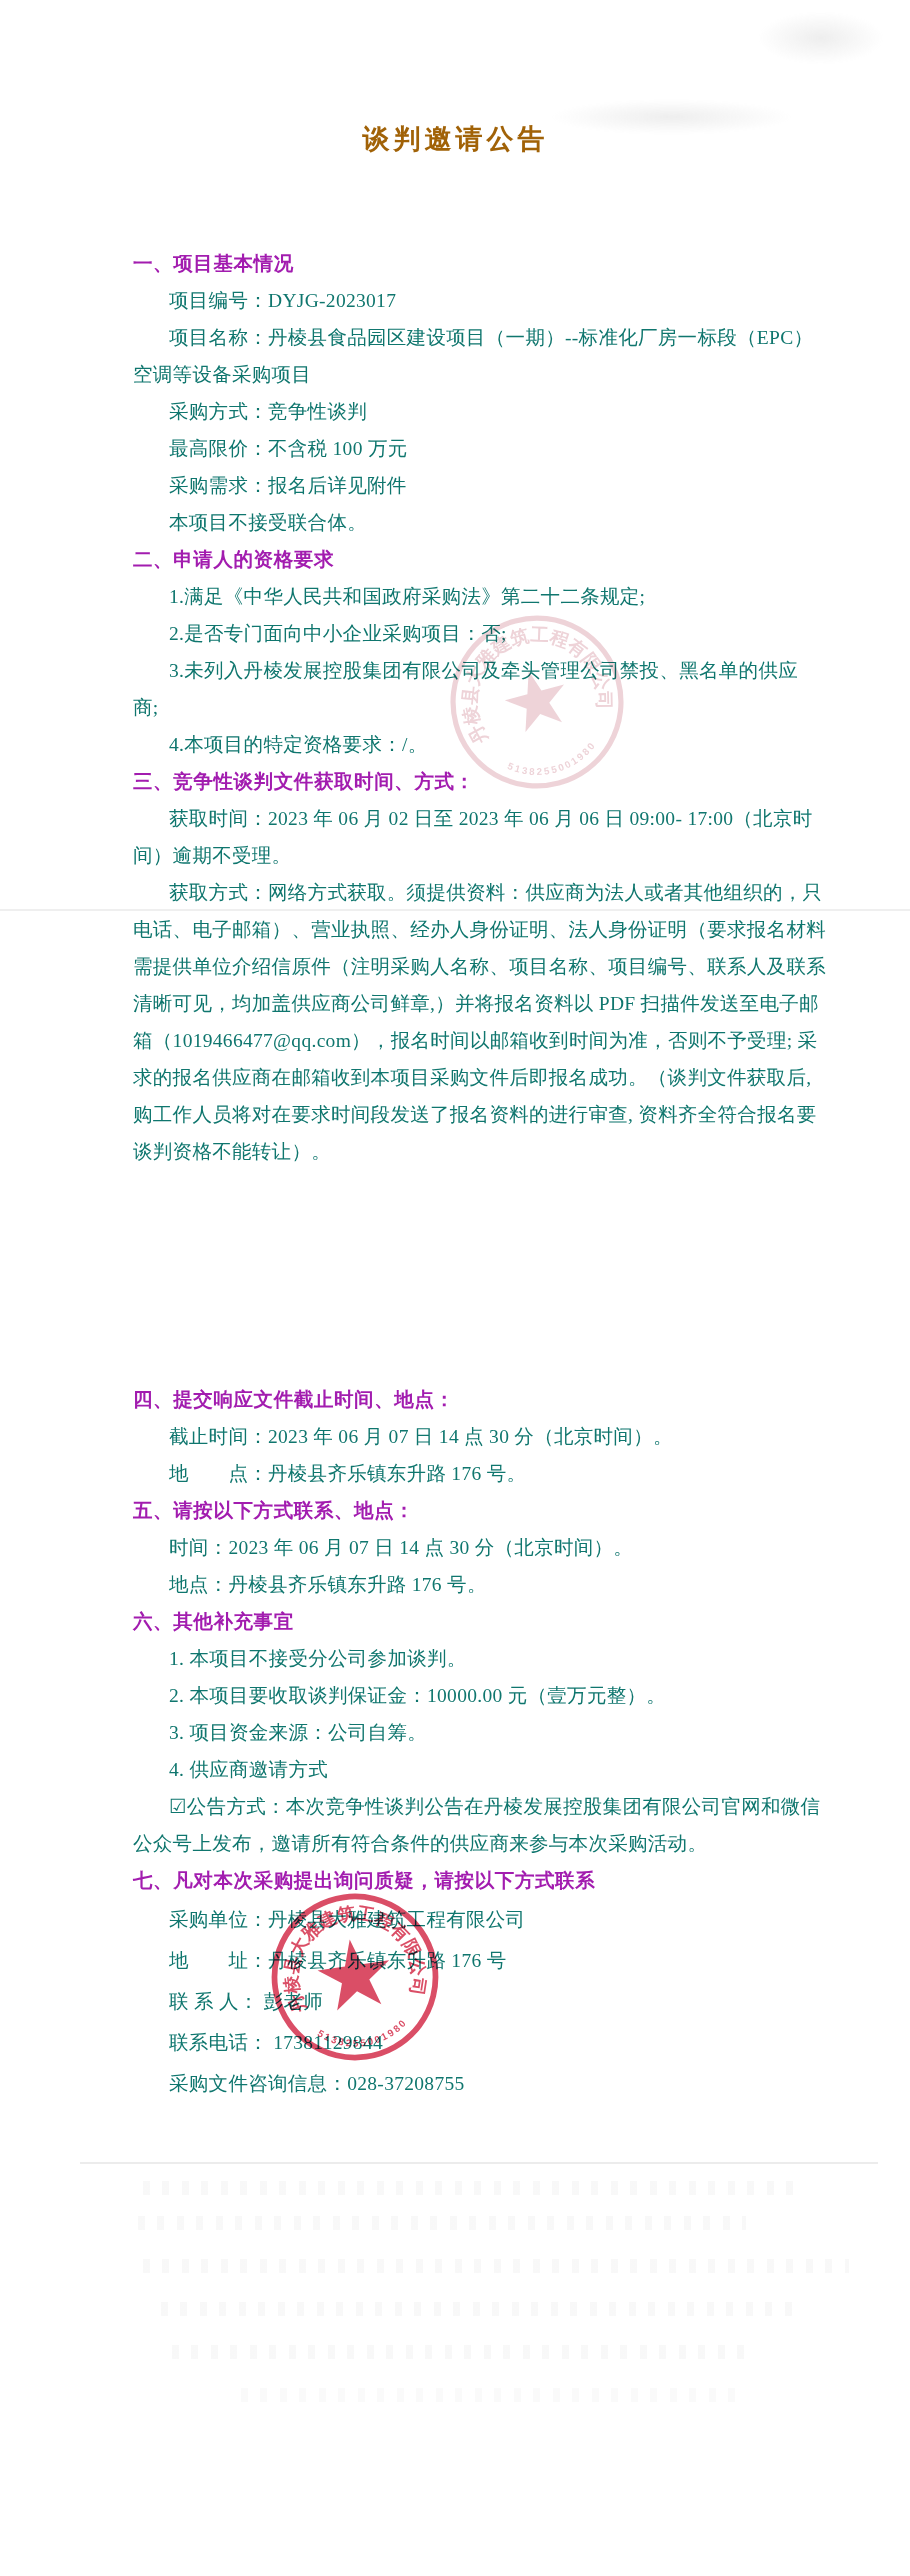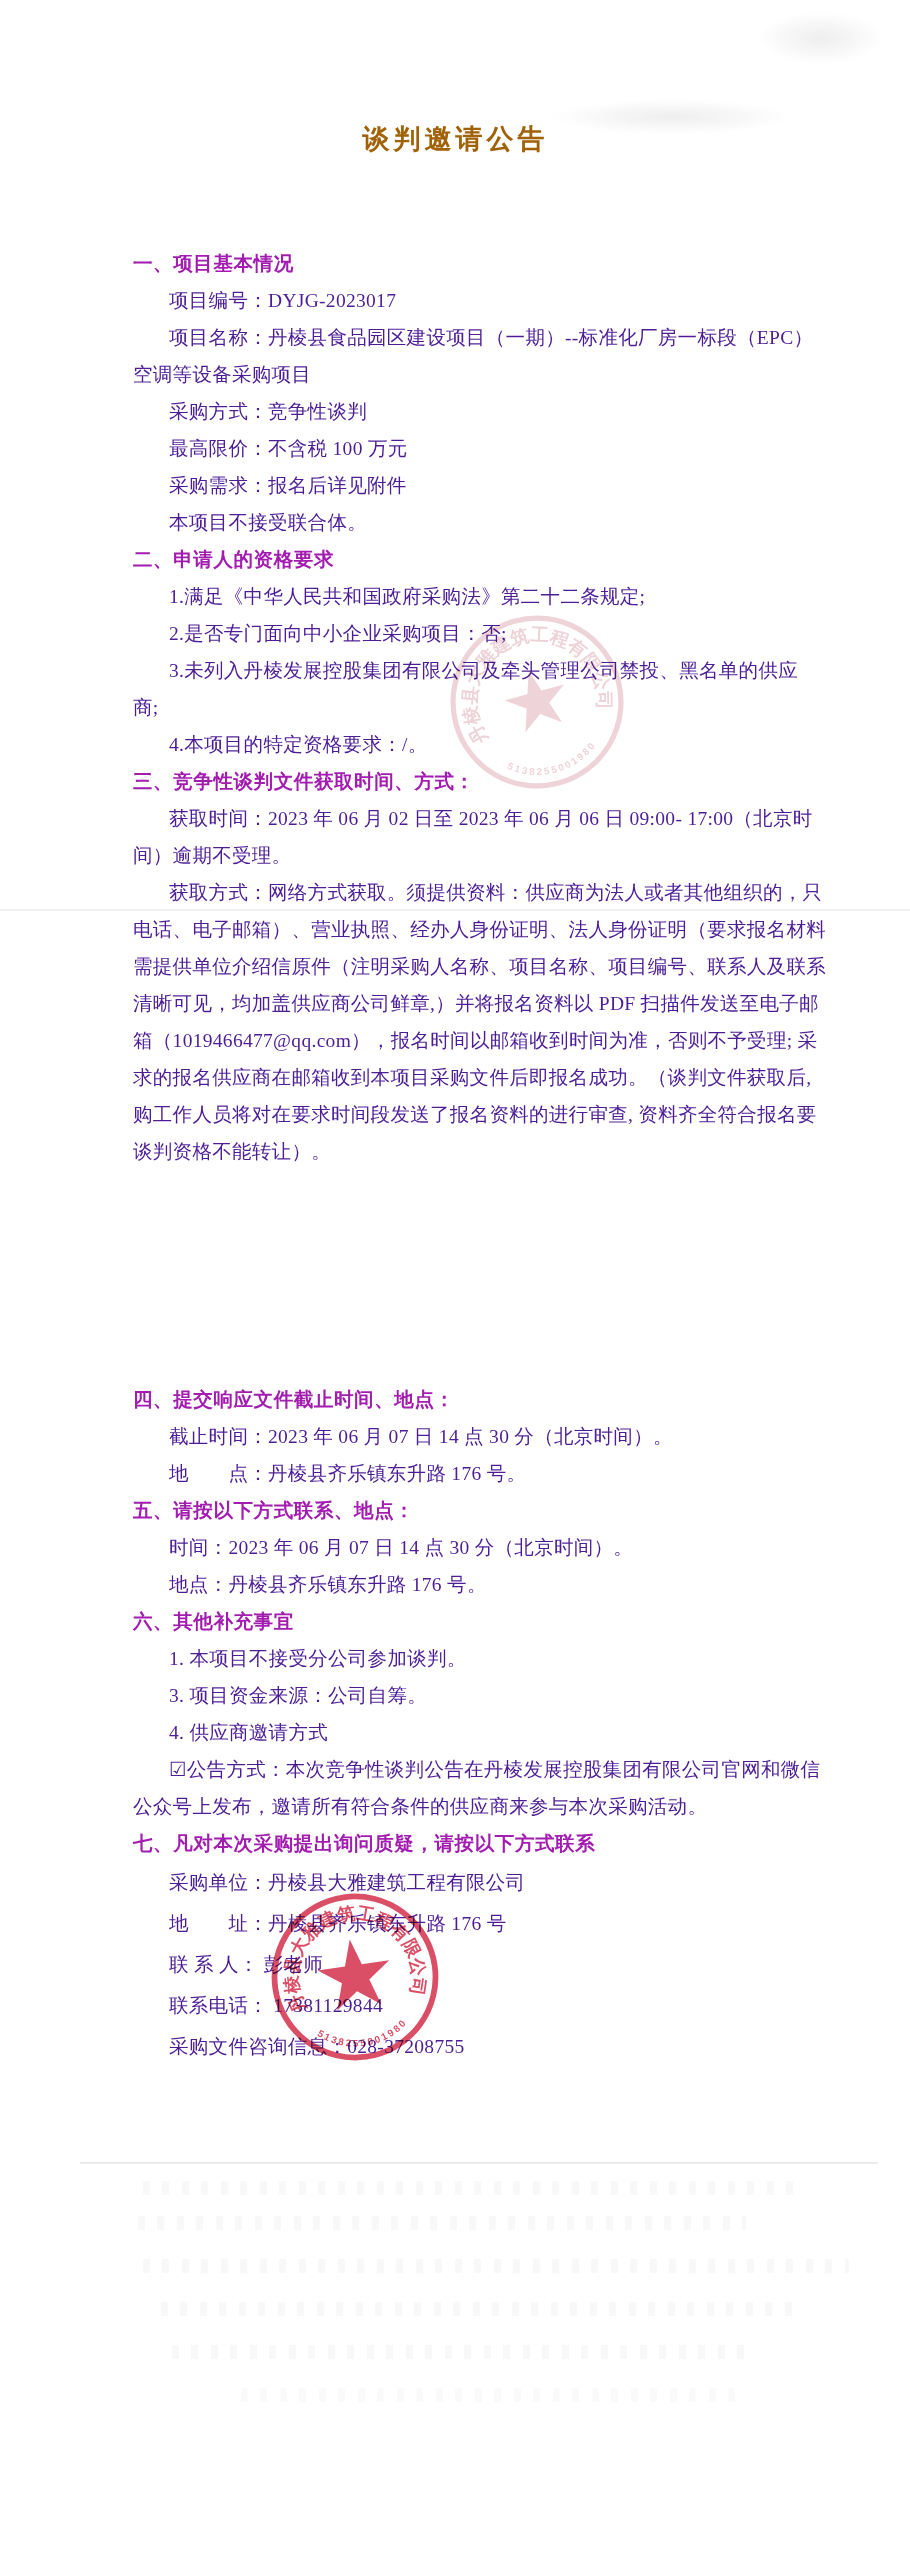--- a/index.html
+++ b/index.html
@@ -31,21 +31,21 @@
     left: 133px;
     top: 245px;
     width: 695px;
   }
   .line {
     margin: 0;
     white-space: nowrap;
     line-height: 37px;
     font-size: 19.5px;
     letter-spacing: 0.3px;
-    color: #4c1d95;
+    color: #0f766e;
   }
   .line.heading {
     font-family: "Liberation Sans", "DejaVu Sans", sans-serif;
     font-weight: bold;
     color: #a21caf;
     letter-spacing: 0.6px;
   }
   .line.indent { padding-left: 36px; }
   .line.gap { height: 211px; line-height: 211px; }
   .line.contact { line-height: 41px; }
@@ -116,20 +116,21 @@
       <p class="line body">谈判资格不能转让）。</p>
       <p class="line gap"></p>
       <p class="line heading">四、提交响应文件截止时间、地点：</p>
       <p class="line body indent">截止时间：2023 年 06 月 07 日 14 点 30 分（北京时间）。</p>
       <p class="line body indent">地　　点：丹棱县齐乐镇东升路 176 号。</p>
       <p class="line heading">五、请按以下方式联系、地点：</p>
       <p class="line body indent">时间：2023 年 06 月 07 日 14 点 30 分（北京时间）。</p>
       <p class="line body indent">地点：丹棱县齐乐镇东升路 176 号。</p>
       <p class="line heading">六、其他补充事宜</p>
       <p class="line body indent">1. 本项目不接受分公司参加谈判。</p>
+      <p class="line body indent">2. 本项目要收取谈判保证金：10000.00 元（壹万元整）。</p>
       <p class="line body indent">3. 项目资金来源：公司自筹。</p>
       <p class="line body indent">4. 供应商邀请方式</p>
       <p class="line body indent">☑公告方式：本次竞争性谈判公告在丹棱发展控股集团有限公司官网和微信</p>
       <p class="line body">公众号上发布，邀请所有符合条件的供应商来参与本次采购活动。</p>
       <p class="line heading">七、凡对本次采购提出询问质疑，请按以下方式联系</p>
       <p class="line contact indent">采购单位：丹棱县大雅建筑工程有限公司</p>
       <p class="line contact indent">地　　址：丹棱县齐乐镇东升路 176 号</p>
       <p class="line contact indent">联 系 人：  彭老师</p>
       <p class="line contact indent">联系电话：  17381129844</p>
       <p class="line contact indent">采购文件咨询信息：028-37208755</p>

